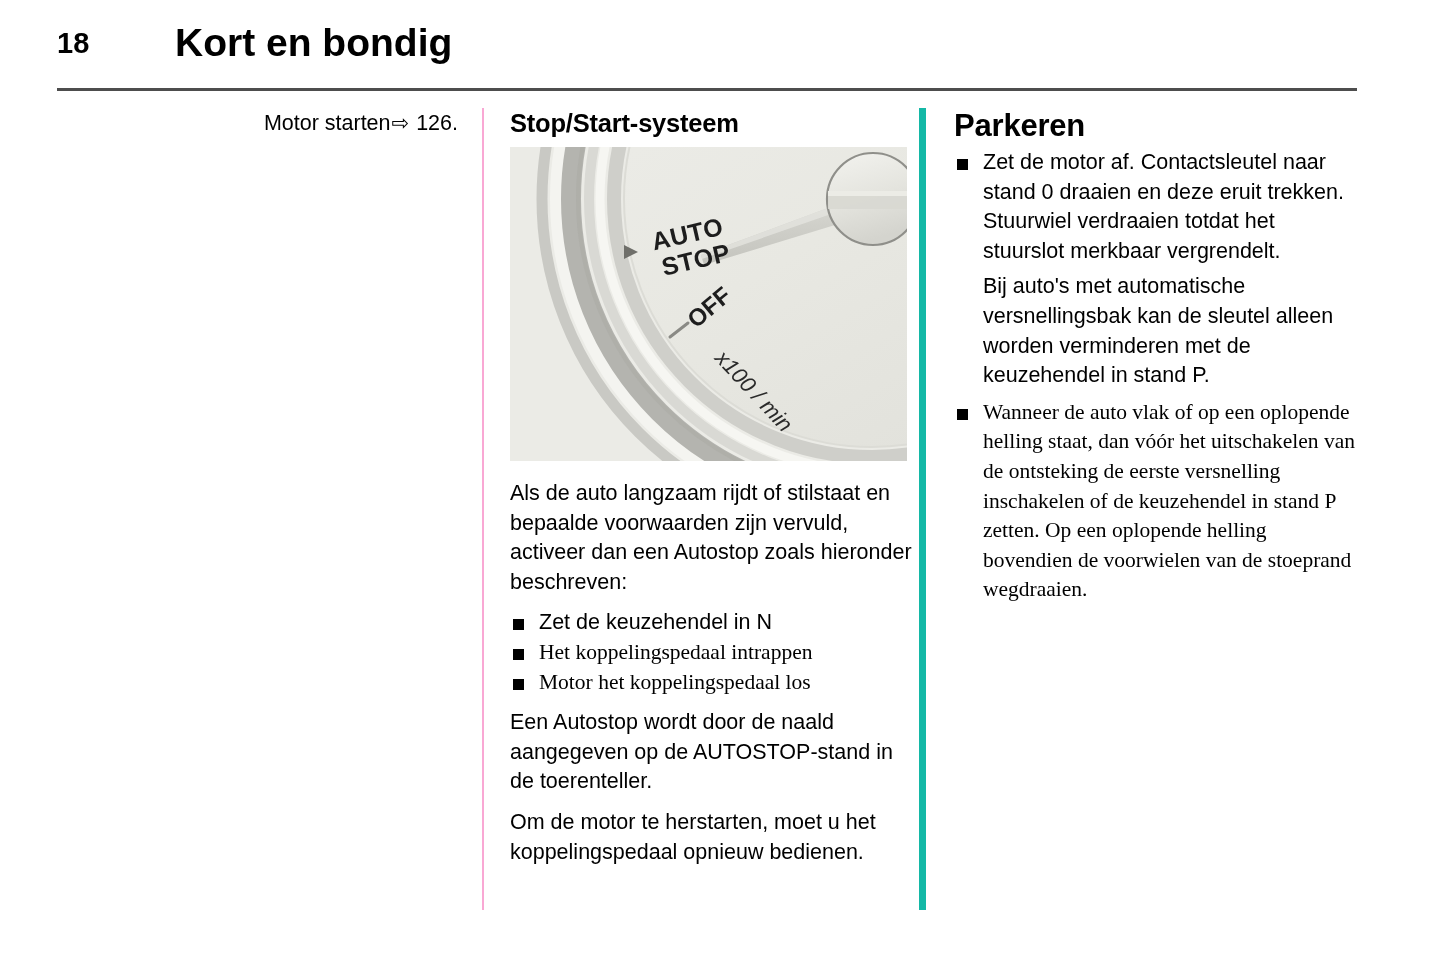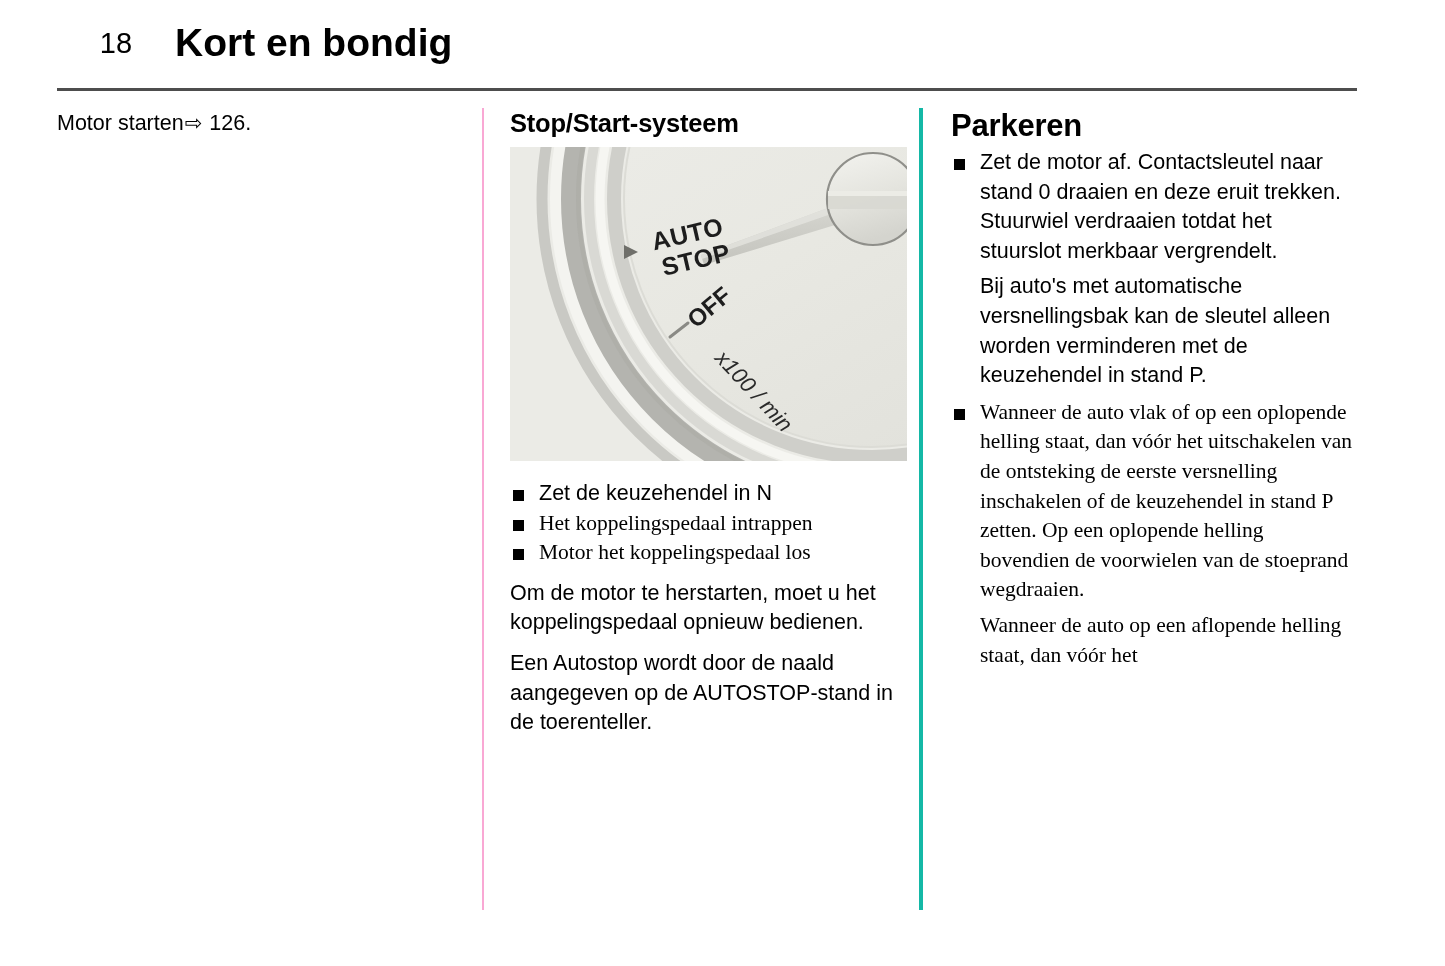--- a/index.html
+++ b/index.html
@@ -21,26 +21,25 @@
     position: absolute;
     left: 57px;
     top: 26px;
     width: 1300px;
     height: 44px;
     display: flex;
     align-items: flex-start;
   }
   .page-number {
     font-size: 29px;
-    font-weight: normal;
+    font-weight: bold;
     letter-spacing: 0px;
     line-height: 34px;
     width: 118px;
     flex: none;
-    text-align: center;
   }
   .page-title {
     font-size: 39px;
     font-weight: bold;
     line-height: 34px;
   }
   .header-rule {
     position: absolute;
     left: 57px;
     top: 88px;
@@ -57,25 +56,26 @@
     width: 1300px;
     height: 802px;
     display: flex;
   }
   .col {
     position: relative;
     box-sizing: border-box;
   }
   .col-left   { width: 425px; padding-right: 24px; }
   .col-mid    { width: 437px; padding-left: 26px; border-left: 2px solid #f9a8d4; }
-  .col-right  { width: 438px; padding-left: 28px; border-left: 4px solid #14b8a6; }
+  .col-right  { width: 438px; padding-left: 28px; border-left: 7px solid #14b8a6; }
   .ref-line {
     font-size: 21.5px;
     line-height: 29.6px;
     margin: 0;
+    text-align: right;
   }
   .arrow-glyph {
     font-size: 21px;
     padding: 0 1px;
   }
   h2.section-heading {
     font-size: 25.5px;
     font-weight: bold;
     line-height: 30px;
     margin: 0 0 9px 0;
@@ -210,42 +210,42 @@
             <text x="0" y="0" font-family="'Liberation Sans', sans-serif" font-size="24" font-weight="bold" fill="#1d1d1d">OFF</text>
           </g>
 
           <g transform="translate(204,212) rotate(47)">
             <text x="0" y="0" font-family="'Liberation Sans', sans-serif" font-size="22" font-style="italic" fill="#2a2a2a">x100 / min</text>
           </g>
         </g>
       </svg>
     </div>
 
+    <p class="para">Als de auto langzaam rijdt of stilstaat en bepaalde voorwaarden zijn vervuld, activeer dan een Autostop zoals hieronder beschreven:</p>
 
     <ul class="bullets">
       <li><span class="sq"></span><span>Zet de keuzehendel in N</span></li>
       <li><span class="sq"></span><span>Het koppelingspedaal intrappen</span></li>
       <li><span class="sq"></span><span>Motor het koppelingspedaal los</span></li>
     </ul>
 
+    <p class="para">Een Autostop wordt door de naald aangegeven op de AUTOSTOP-stand in de toerenteller.</p>
     <p class="para">Om de motor te herstarten, moet u het koppelingspedaal opnieuw bedienen.</p>
-    <p class="para">Een Autostop wordt door de naald aangegeven op de AUTOSTOP-stand in de toerenteller.</p>
 
   </div>
 
   <div class="col col-right">
     <h2 class="section-heading big">Parkeren</h2>
 
     <ul class="bullets spaced">
       <li>
         <span class="sq"></span>
         <span>Zet de motor af. Contactsleutel naar stand 0 draaien en deze eruit trekken. Stuurwiel verdraaien totdat het stuurslot merkbaar vergrendelt.</span>
         <div class="sub-para">Bij auto's met automatische versnellingsbak kan de sleutel alleen worden verminderen met de keuzehendel in stand P.</div>
       </li>
       <li>
         <span class="sq"></span>
         <span>Wanneer de auto vlak of op een oplopende helling staat, dan vóór het uitschakelen van de ontsteking de eerste versnelling inschakelen of de keuzehendel in stand P zetten. Op een oplopende helling bovendien de voorwielen van de stoeprand wegdraaien.</span>
-        <div class="sub-para">Wanneer de auto op een aflopende helling staat, dan vóór het</div>
       </li>
     </ul>
   </div>
 
 </div>
 
 </body></html>

